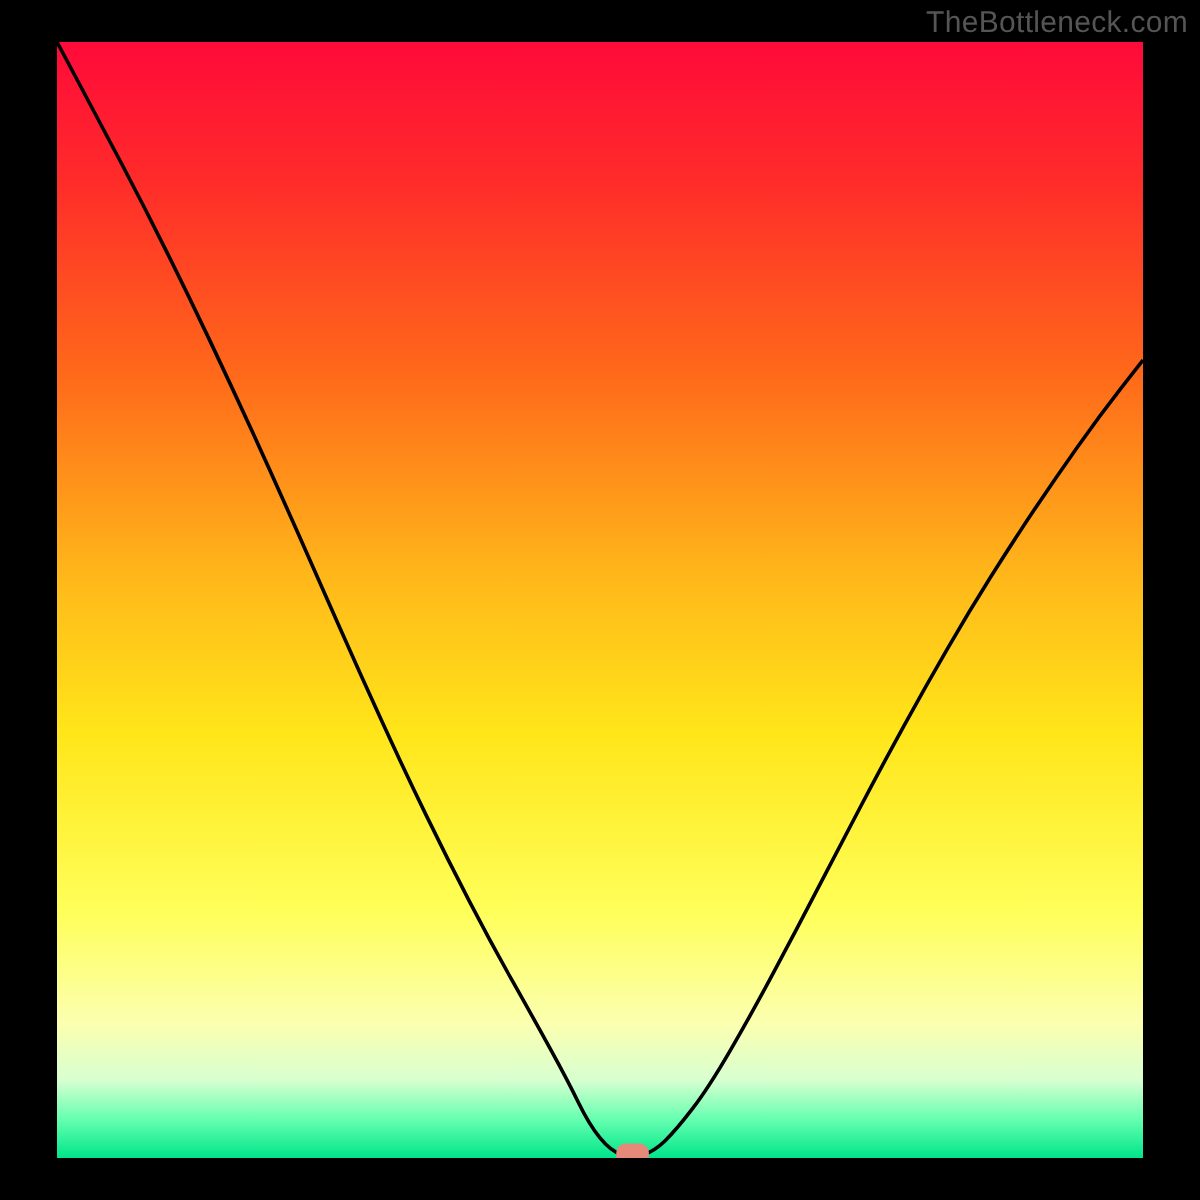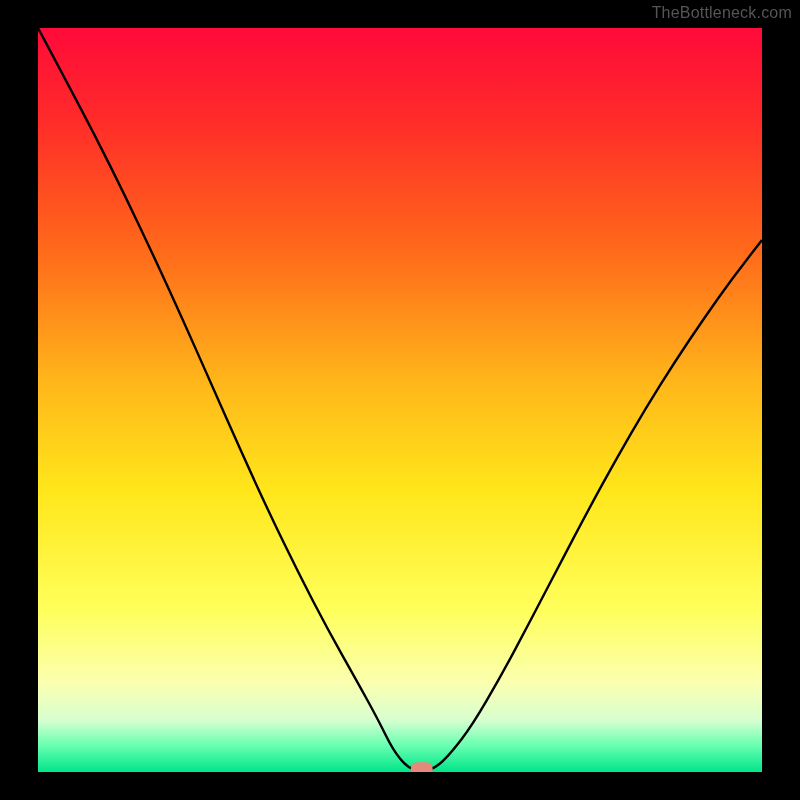--- a/index.html
+++ b/index.html
@@ -15,21 +15,21 @@
     position: relative;
     width: 800px;
     height: 800px;
     background: #000;
   }
   .watermark {
     position: absolute;
     top: 4px;
     right: 8px;
     color: #555;
-    font-size: 16px;
+    font-size: 20px;
     font-weight: 500;
     z-index: 10;
     letter-spacing: 0.2px;
   }
   .plot-outer {
     position: absolute;
     left: 38px;
     top: 28px;
     width: 724px;
     height: 744px;

